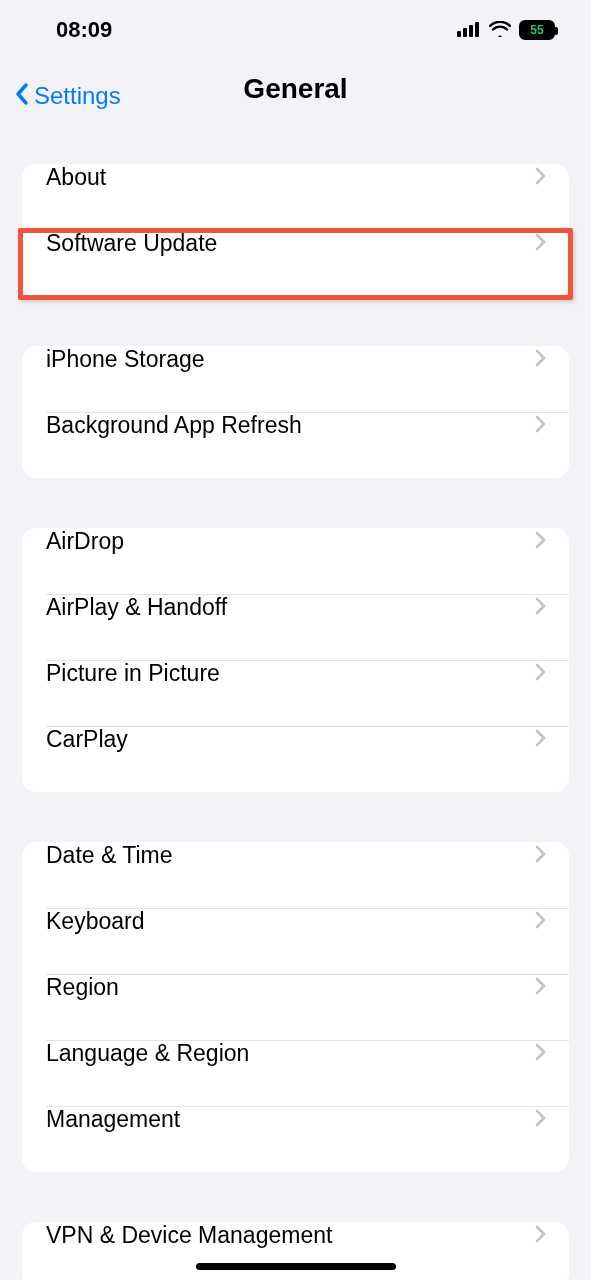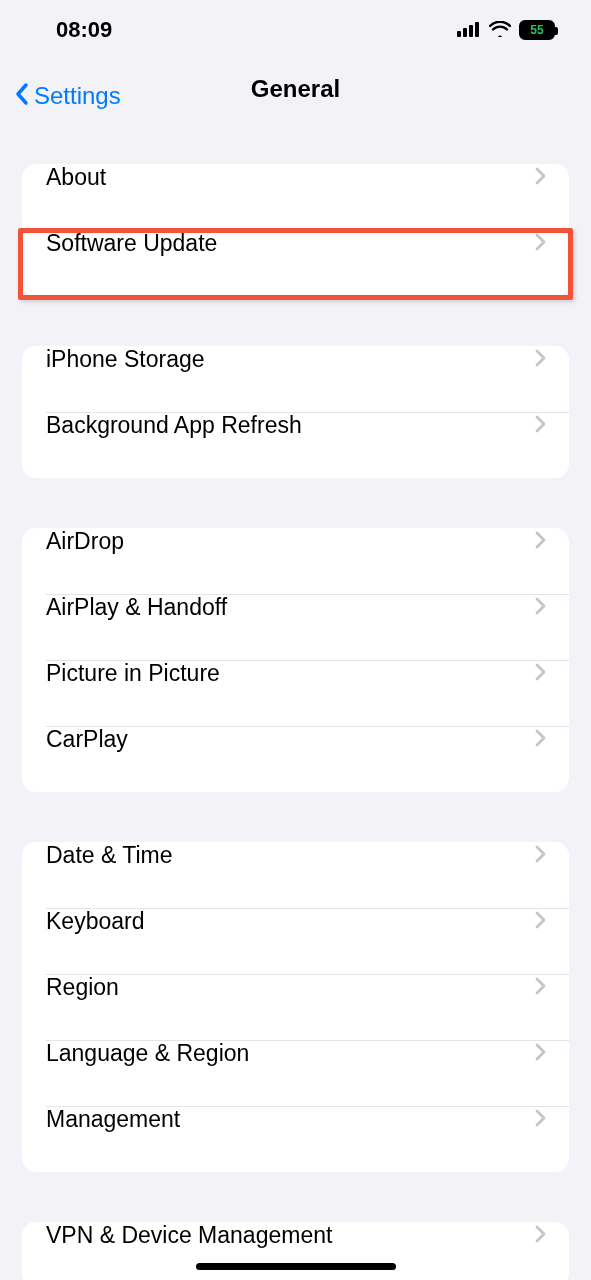--- a/index.html
+++ b/index.html
@@ -70,21 +70,21 @@
     align-items: flex-start;
     color: #007aff;
     font-size: 24px;
     gap: 4px;
     margin-top: 15px;
   }
   .nav-title {
     position: absolute;
     left: 0; right: 0;
     text-align: center;
-    font-size: 24px;
+    font-size: 28px;
     font-weight: 600;
     pointer-events: none;
   }
 
   
   .section {
     margin: 24px 22px 0 22px;
     background: #fff;
     border-radius: 14px;
     overflow: visible;

